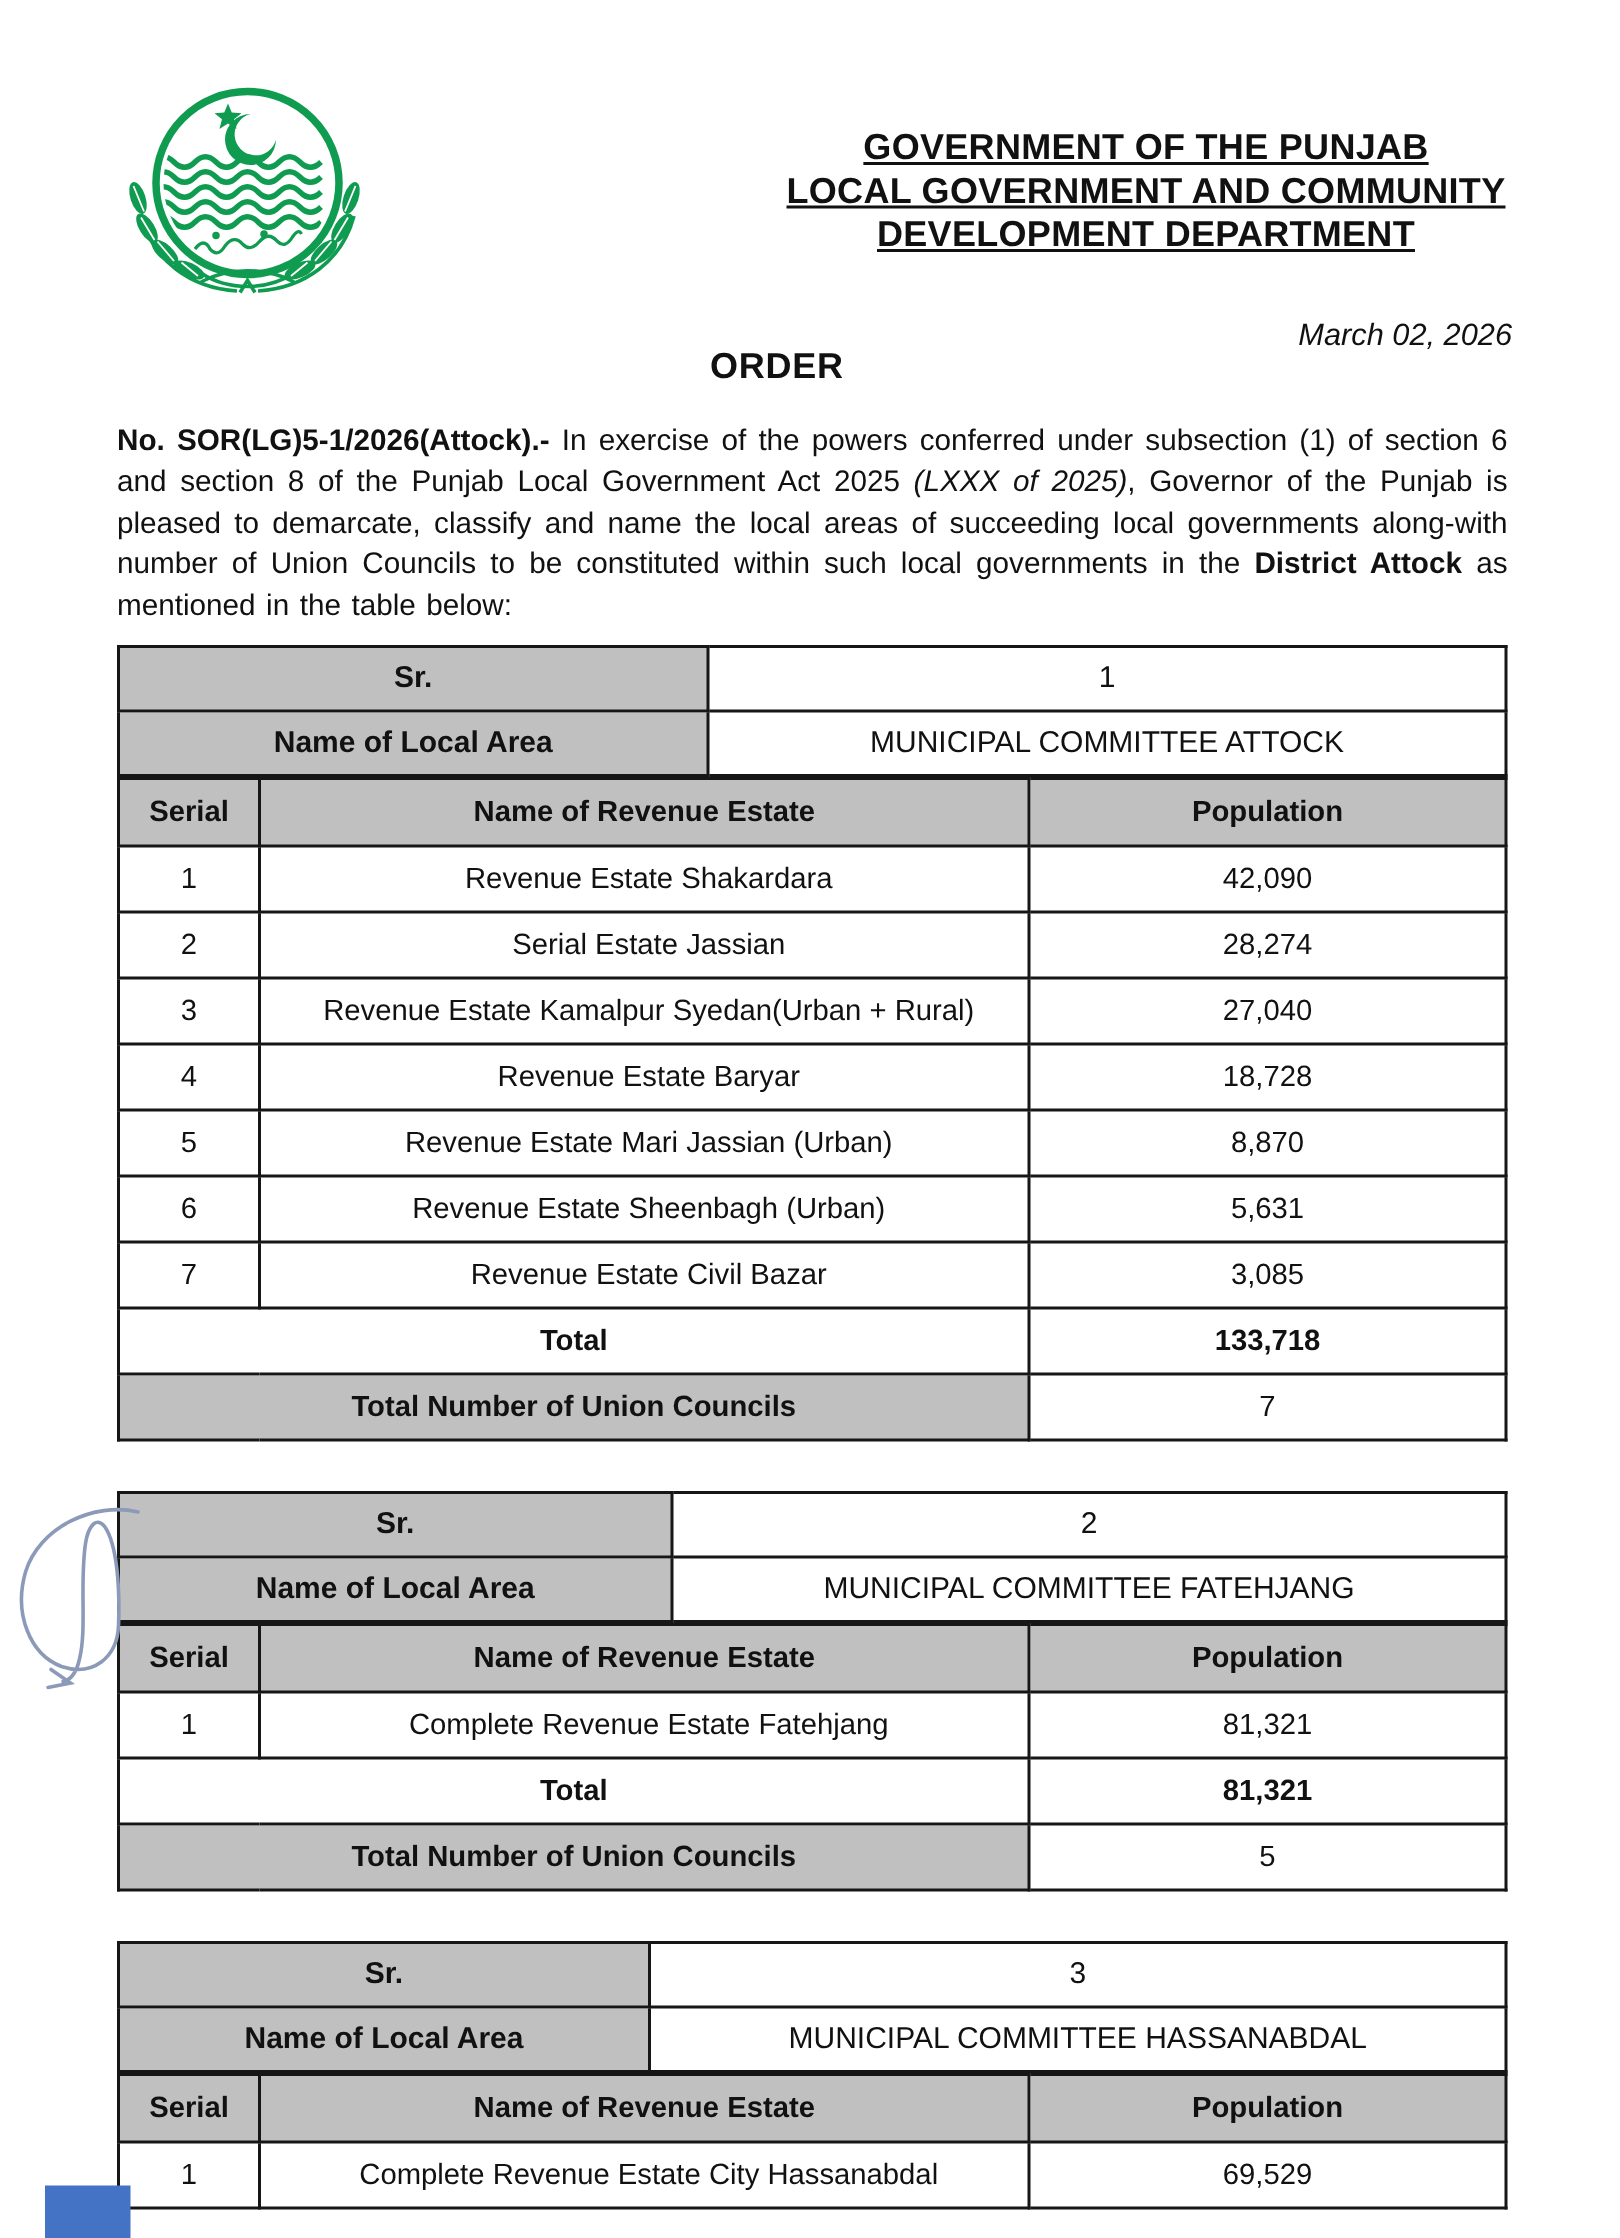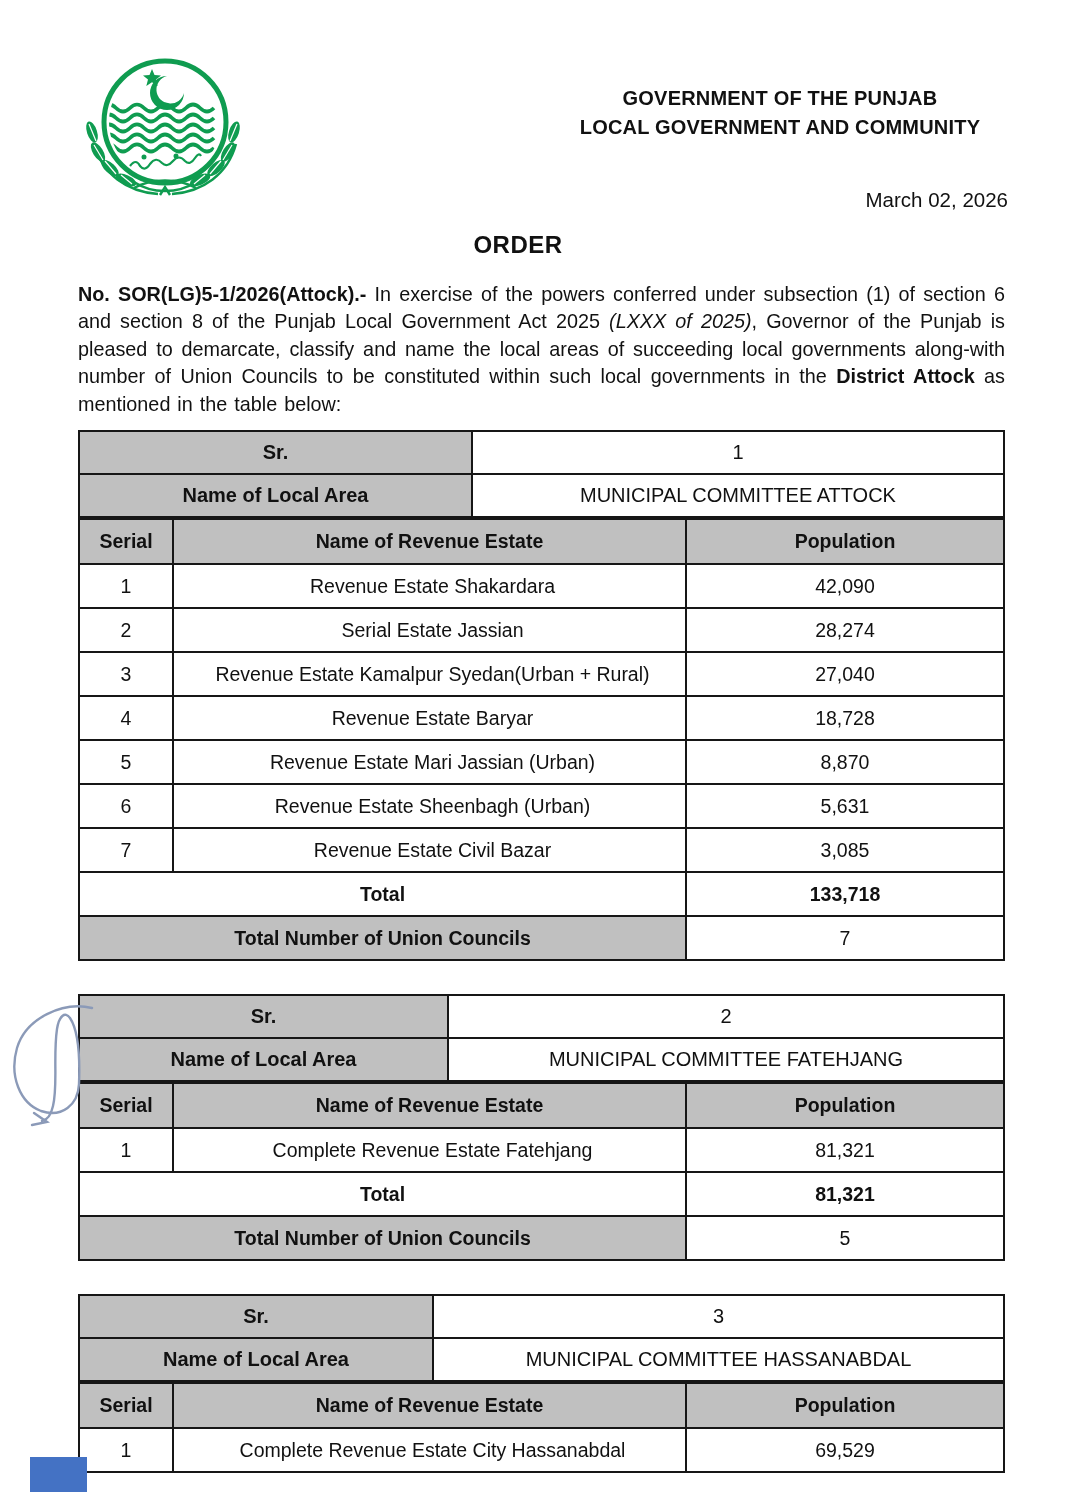--- a/index.html
+++ b/index.html
@@ -1,23 +1,23 @@
 <!DOCTYPE html>
 <html><head>
 <meta charset="utf-8">
 <style>
   html,body{margin:0;padding:0;background:#ffffff;}
   .doc{position:relative;width:1080px;height:1492px;background:#fff;overflow:hidden;
        font-family:"Liberation Sans","DejaVu Sans",sans-serif;color:#111;}
 
   .logo{position:absolute;left:72px;top:52px;width:182px;height:150px;}
 
-  .gov-header{position:absolute;left:534px;top:84px;width:492px;text-align:center;
-              font-weight:700;font-size:20px;line-height:29px;letter-spacing:.2px;}
-  .date{position:absolute;top:188px;right:72px;font-size:20.5px;}
+  .gov-header{position:absolute;left:518px;top:84px;width:492px;text-align:center;
+              font-weight:700;font-size:24px;line-height:29px;letter-spacing:.2px;text-decoration:underline;}
+  .date{position:absolute;top:212px;right:72px;font-size:20.5px;font-style:italic;}
   .order{position:absolute;top:231px;left:0;width:1036px;text-align:center;
          font-size:24px;font-weight:700;letter-spacing:.5px;}
 
   .para{position:absolute;left:78px;top:281px;width:927px;font-size:19.8px;
         line-height:27.4px;text-align:justify;word-spacing:1.5px;}
   .para .b{font-weight:700;}
   .para .i{font-style:italic;}
 
   .tables-col{position:absolute;left:78px;top:430px;}
   .gov-table{margin-bottom:33px;}
@@ -88,20 +88,21 @@
       <path d="M165,72 L158,89"></path>
         <path d="M160,93 L151,108"></path>
         <path d="M149,109 L138,122"></path>
         <path d="M133,123 L122,132"></path>
     </g>
   </svg>
 
   <div class="gov-header">
     <div>GOVERNMENT OF THE PUNJAB</div>
     <div>LOCAL GOVERNMENT AND COMMUNITY</div>
+    <div>DEVELOPMENT DEPARTMENT</div>
   </div>
 
   <div class="date">March 02, 2026</div>
   <div class="order">ORDER</div>
 
   <div class="para">
     <span class="b">No. SOR(LG)5-1/2026(Attock).-</span><span> In exercise of the powers conferred under subsection (1) of section 6 and section 8 of the Punjab Local Government Act 2025 </span><span class="i">(LXXX of 2025)</span><span>, Governor of the Punjab is pleased to demarcate, classify and name the local areas of succeeding local governments along-with number of Union Councils to be constituted within such local governments in the </span><span class="b">District Attock</span><span> as mentioned in the table below:</span>
   </div>
 
   <div class="tables-col">

